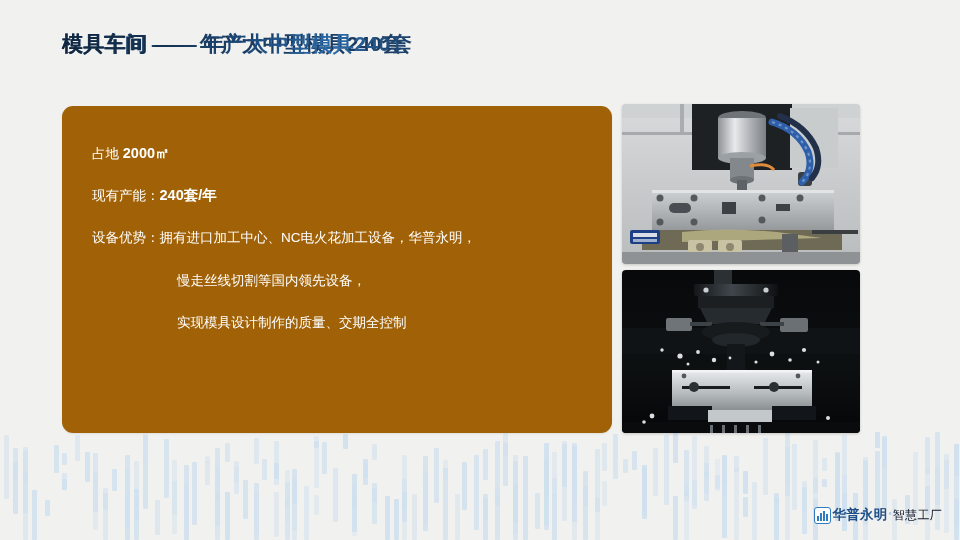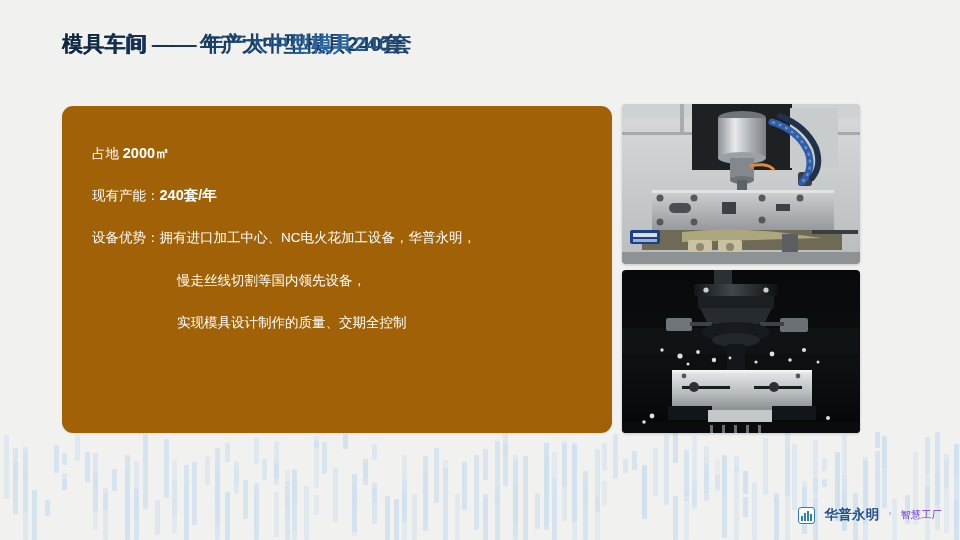--- a/index.html
+++ b/index.html
@@ -94,21 +94,21 @@
   .photo-1 { top:104px; height:160px; }
   .photo-2 { top:270px; height:163px; }
   .photo svg { display:block; width:100%; height:100%; }
 
   
   .logo {
     position:absolute;
     right:18px; bottom:16px;
     display:flex;
     align-items:center;
-    gap:9px;
+    gap:1px;
     z-index:6;
   }
   .logo-mark {
     width:17px; height:17px;
     border:1.6px solid #2f7cc0;
     border-radius:3px;
     position:relative;
     overflow:hidden;
     background:#ffffff;
   }
@@ -128,22 +128,22 @@
     font-weight:bold;
     color:#1f4f86;
     letter-spacing:0.3px;
   }
   .logo-sup {
     font-size:8px;
     color:#5f9ad0;
     vertical-align:super;
   }
   .logo-sub {
-    font-size:10px;
-    color:#6d28d9;
+    font-size:12px;
+    color:#0f172a;
     letter-spacing:0.3px;
   }
 </style>
 </head>
 <body>
 
 <div class="slide">
 
   <div class="stripes" id="stripes">
       <span style="left: 4px; top: 3px; height: 64px; background: rgb(207, 224, 238); opacity: 0.51;"></span>

